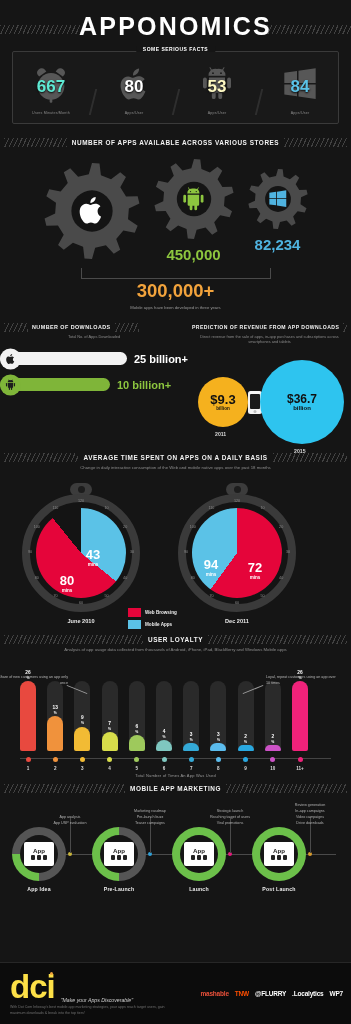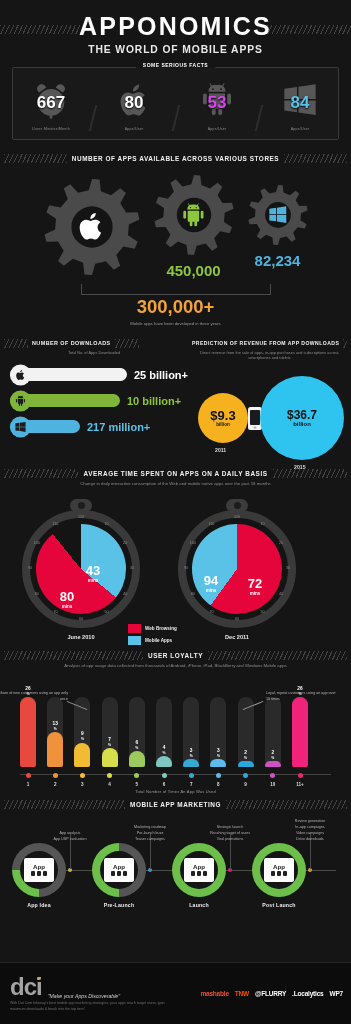--- a/index.html
+++ b/index.html
@@ -142,21 +142,21 @@
   
   .mid { display: flex; margin-top: 13px; }
   .mid-left { width: 188px; }
   .mid-right { width: 163px; }
   .mini-head { display:flex; align-items:center; gap:4px; padding:0 4px; }
   .mini-title {
     font-size: 5.4px; font-weight: bold; letter-spacing: .45px; color: #f2f2f2; white-space: nowrap;
   }
   .mini-sub { text-align:center; font-size:3.9px; color:#8a8a8a; margin-top:2px; line-height:1.5; padding:0 10px; }
 
-  .bars { margin-top: 9px; padding-left: 10px; }
+  .bars { margin-top: 9px; }
   .barrow { display: flex; align-items: center; height: 21px; margin-bottom: 5px; }
   .bar {
     height: 13px; border-radius: 7px; position: relative; display:flex; align-items:center;
   }
   .bar-badge {
     position: absolute; left: 0; top: 50%; transform: translateY(-50%);
     width: 21px; height: 21px; border-radius: 50%;
     display: flex; align-items: center; justify-content: center;
   }
   .bar-text { font-size: 11px; font-weight: bold; margin-left: 7px; white-space: nowrap; }
@@ -272,56 +272,55 @@
   .mkt-con { position:absolute; background:#4a4a4a; }
   .mkt-node { position:absolute; width:4px; height:4px; border-radius:50%; }
 
   
   .footer {
     position:absolute; bottom:0; left:0; right:0; height:62px;
     background:#0c0c0c; border-top:1px solid #272727;
     display:flex; align-items:center;
   }
   .dci {
-    font-size:24px; font-weight:bold; color:#a3a3a3; line-height:1;
+    font-size:33px; font-weight:bold; color:#fde047; line-height:1;
     letter-spacing:-1px; margin-left:10px; position:relative;
   }
   .dci .dot { position:absolute; right:2px; top:2px; width:3px; height:3px; background:#f2a33c; border-radius:50%; }
   .dci-tag { font-size:5.2px; font-style:italic; color:#cfcfcf; margin-left:6px; }
   .dci-sub { font-size:3.6px; color:#6f6f6f; line-height:1.6; margin-left:10px; width:165px; margin-top:2px; }
   .partners { display:flex; align-items:center; gap:6px; margin-left:auto; margin-right:8px; }
   .p-logo { font-size:6.5px; font-weight:bold; letter-spacing:-.2px; white-space:nowrap; }
 </style>
 </head>
 <body>
 
 <div class="page">
 
   <div class="header">
     <div class="hatch-row">
       <div class="hatch"></div>
       <div style="width:175px"></div>
       <div class="hatch"></div>
     </div>
     <div class="title">APPONOMICS</div>
-    <div class="subtitle">THE WORLD OF MOBILE APPS</div>
   </div>
 
   <div class="facts-wrap">
     <div class="facts-label">SOME SERIOUS FACTS</div>
     <div class="facts-box" id="facts-box">
         <div class="fact">
           <div class="fact-icon">
          <div style="opacity:.34"><svg width="40" height="40" viewBox="0 0 24 24" fill="#cfcfcf">
   <circle cx="12" cy="13.4" r="8"></circle>
   <path d="M4.6 3.3a2.5 2.5 0 0 1 3.6 0l1 1.2-4.3 3-1-1.2a2.5 2.5 0 0 1 .7-3z"></path>
   <path d="M19.4 3.3a2.5 2.5 0 0 0-3.6 0l-1 1.2 4.3 3 1-1.2a2.5 2.5 0 0 0-.7-3z"></path>
   <rect x="11.2" y="20.8" width="1.6" height="2.4" rx=".6"></rect>
               </svg></div>
-         <div class="fact-num" style="color:#ffffff">667</div>
+         <div class="fact-num" style="color:#5eead4">667</div>
        </div>
        <div class="fact-cap">Users Minutes/Month</div>
         </div>
         <div class="slash"></div>
         <div class="fact">
           <div class="fact-icon">
          <div style="opacity:.34"><svg width="40" height="40" viewBox="0 0 24 24" fill="#cfcfcf">
   <path d="M16.4 12.7c0-2.3 1.9-3.4 2-3.5-1.1-1.6-2.8-1.8-3.4-1.8-1.4-.15-2.8.85-3.5.85-.7 0-1.85-.83-3-.81-1.55.02-2.98.9-3.78 2.29-1.61 2.8-.41 6.95 1.16 9.22.77 1.11 1.68 2.36 2.88 2.31 1.16-.05 1.6-.75 3-.75s1.79.75 3.01.72c1.24-.02 2.03-1.13 2.79-2.25.88-1.29 1.24-2.54 1.26-2.6-.03-.01-2.42-.93-2.42-3.68zM14.1 5.6c.63-.77 1.06-1.84.94-2.9-.91.04-2.01.6-2.67 1.37-.59.68-1.1 1.77-.96 2.81 1.01.08 2.05-.52 2.69-1.28z"></path>
               </svg></div>
          <div class="fact-num" style="color:#ffffff">80</div>
@@ -332,21 +331,21 @@
         <div class="fact">
           <div class="fact-icon">
          <div style="opacity:.34"><svg width="40" height="40" viewBox="0 0 24 24" fill="#cfcfcf">
   <path d="M7.2 8.1h9.6v8.2a1 1 0 0 1-1 1h-.7v2.6a1.15 1.15 0 0 1-2.3 0v-2.6h-1.6v2.6a1.15 1.15 0 0 1-2.3 0v-2.6h-.7a1 1 0 0 1-1-1V8.1z"></path>
   <rect x="3.6" y="8.1" width="2.3" height="6.6" rx="1.15"></rect>
   <rect x="18.1" y="8.1" width="2.3" height="6.6" rx="1.15"></rect>
   <path d="M8.3 3.6l-.8-1.3a.3.3 0 0 1 .5-.3l.85 1.35A6 6 0 0 1 12 3a6 6 0 0 1 3.15.35L16 2a.3.3 0 0 1 .5.3l-.8 1.3A4.6 4.6 0 0 1 17.1 7.1H6.9a4.6 4.6 0 0 1 1.4-3.5z"></path>
   <circle cx="9.6" cy="5.5" r=".55" fill="#1b1b1b"></circle>
                 <circle cx="14.4" cy="5.5" r=".55" fill="#1b1b1b"></circle>
               </svg></div>
-         <div class="fact-num" style="color:#d946ef">53</div>
+         <div class="fact-num" style="color:#fef9c3">53</div>
        </div>
        <div class="fact-cap">Apps/User</div>
         </div>
         <div class="slash"></div>
         <div class="fact">
           <div class="fact-icon">
          <div style="opacity:.34"><svg width="40" height="40" viewBox="0 0 24 24" fill="#cfcfcf">
   <path d="M2.6 5.3l7.6-1.05v7.1H2.6zM11.1 4.1L21.4 2.6v8.75H11.1zM2.6 12.25h7.6v7.05L2.6 18.3zM11.1 12.25h10.3V21l-10.3-1.45z"></path>
               </svg></div>
          <div class="fact-num" style="color:#5bc2e7">84</div>
@@ -443,30 +442,20 @@
   <path d="M7.2 8.1h9.6v8.2a1 1 0 0 1-1 1h-.7v2.6a1.15 1.15 0 0 1-2.3 0v-2.6h-1.6v2.6a1.15 1.15 0 0 1-2.3 0v-2.6h-.7a1 1 0 0 1-1-1V8.1z"></path>
   <rect x="3.6" y="8.1" width="2.3" height="6.6" rx="1.15"></rect>
   <rect x="18.1" y="8.1" width="2.3" height="6.6" rx="1.15"></rect>
   <path d="M8.3 3.6l-.8-1.3a.3.3 0 0 1 .5-.3l.85 1.35A6 6 0 0 1 12 3a6 6 0 0 1 3.15.35L16 2a.3.3 0 0 1 .5.3l-.8 1.3A4.6 4.6 0 0 1 17.1 7.1H6.9a4.6 4.6 0 0 1 1.4-3.5z"></path>
   <circle cx="9.6" cy="5.5" r=".55" fill="#1b1b1b"></circle>
                   <circle cx="14.4" cy="5.5" r=".55" fill="#1b1b1b"></circle>
                 </svg>
          </div>
        </div>
        <div class="bar-text" style="color:#8dc63f">10 billion+</div>
-          </div>
-          <div class="barrow">
-            <div class="bar" style="width:70px;background:#4fb3e0">
-         <div class="bar-badge" style="background:#4fb3e0">
-           <svg width="13" height="13" viewBox="0 0 24 24" fill="#1d1d1d">
-  <path d="M2.6 5.3l7.6-1.05v7.1H2.6zM11.1 4.1L21.4 2.6v8.75H11.1zM2.6 12.25h7.6v7.05L2.6 18.3zM11.1 12.25h10.3V21l-10.3-1.45z"></path>
-                </svg>
-         </div>
-       </div>
-       <div class="bar-text" style="color:#5bc2e7">217 million+</div>
           </div>
         </div>
     </div>
     <div class="mid-right">
       <div class="mini-head">
         <div class="mini-title" style="font-size:5.1px">PREDICTION OF REVENUE FROM APP DOWNLOADS</div>
         <div class="hatch" style="max-width:10px"></div>
       </div>
       <div class="mini-sub" style="padding:0 12px">Direct revenue from the sale of apps, in-app purchases and subscriptions across smartphones and tablets</div>
       <div class="rev" id="revenue-chart">

